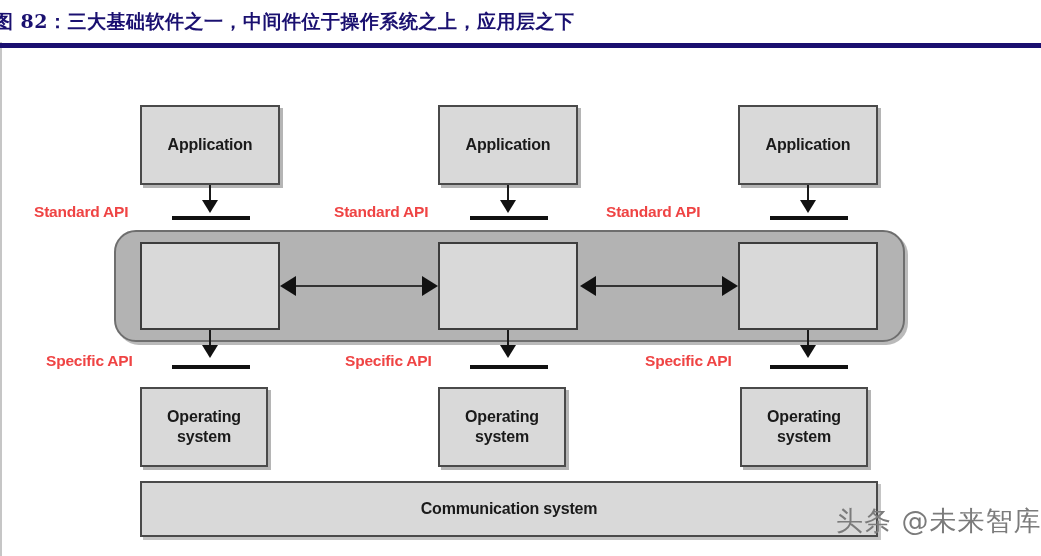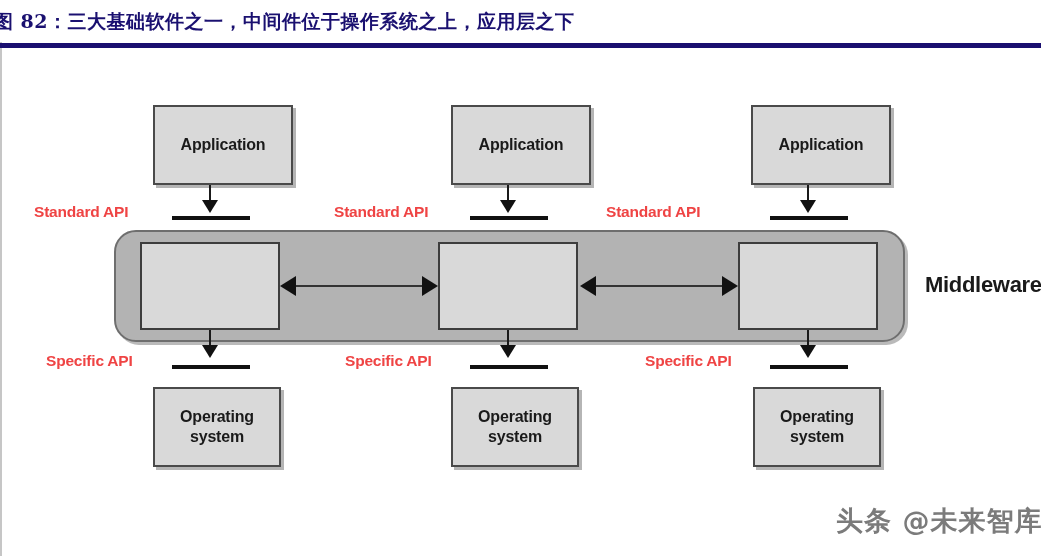--- a/index.html
+++ b/index.html
@@ -40,21 +40,21 @@
     border:2px solid #4a4a4a;
     box-sizing:border-box;
     display:flex;align-items:center;justify-content:center;
     text-align:center;
     color:#1a1a1a;
     font-size:16px;
     line-height:1.25;
     font-weight:600;
     letter-spacing:-0.2px;
   }
-  .box.shadowed{ box-shadow:3px 3px 0 rgba(120,120,120,0.55);margin-left:13px; }
+  .box.shadowed{ box-shadow:3px 3px 0 rgba(120,120,120,0.55); }
 
   
   .app-box{width:140px;height:80px;}
 
   
   .mw-slab{
     position:absolute;
     left:114px;top:230px;width:791px;height:112px;
     background:#b3b3b3;
     border:2px solid #6e6e6e;
@@ -118,21 +118,21 @@
     left:140px;top:481px;width:738px;height:56px;
     background:#d9d9d9;border:2px solid #4a4a4a;box-sizing:border-box;
     display:flex;align-items:center;justify-content:center;
     font-size:16px;color:#1a1a1a;font-weight:600;letter-spacing:-0.2px;
     box-shadow:3px 3px 0 rgba(140,140,140,0.5);
   }
 
   
   .watermark{
     position:absolute;left:836px;top:503px;
-    font-size:27px;color:#7b7b7b;font-weight:700;
+    font-size:27px;color:#7b7b7b;font-weight:400;
     white-space:nowrap;letter-spacing:1px;
     font-family:"DejaVu Sans","Liberation Sans",sans-serif;
   }
 </style>
 </head>
 <body>
 
 <div id="page">
 
   <div class="page-left-border"></div>
@@ -164,21 +164,20 @@
   <div class="mw-box" style="left:738px;top:242px;"></div>
 
   <div class="h-line" style="left:294px;top:285px;width:128px;"></div>
   <div class="arrow-left" style="left:280px;top:276px;"></div>
   <div class="arrow-right" style="left:422px;top:276px;"></div>
 
   <div class="h-line" style="left:594px;top:285px;width:128px;"></div>
   <div class="arrow-left" style="left:580px;top:276px;"></div>
   <div class="arrow-right" style="left:722px;top:276px;"></div>
 
-  <div class="mw-label">Middleware</div>
 
   <div class="v-line" style="left:209px;top:330px;height:22px;"></div>
   <div class="arrow-down" style="left:202px;top:345px;"></div>
   <div class="api-label" style="left:46px;top:352px;">Specific API</div>
   <div class="api-bar" style="left:172px;top:365px;width:78px;"></div>
 
   <div class="v-line" style="left:507px;top:330px;height:22px;"></div>
   <div class="arrow-down" style="left:500px;top:345px;"></div>
   <div class="api-label" style="left:345px;top:352px;">Specific API</div>
   <div class="api-bar" style="left:470px;top:365px;width:78px;"></div>
@@ -200,16 +199,17 @@
       <div>system</div>
     </div>
   </div>
   <div class="box os-box shadowed" style="left:740px;top:387px;">
     <div>
       <div>Operating</div>
       <div>system</div>
     </div>
   </div>
 
+  <div class="comm-bar">Communication system</div>
 
   <div class="watermark">头条 @未来智库</div>
 
 </div>
 
 </body></html>

